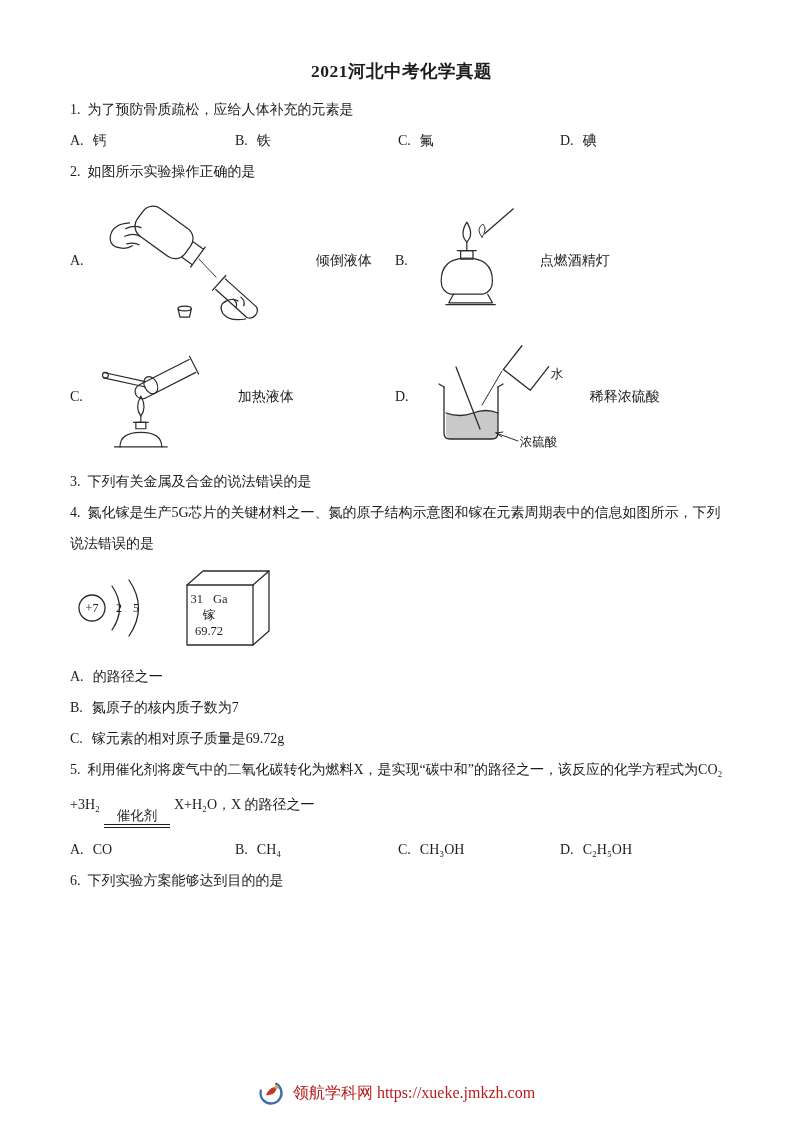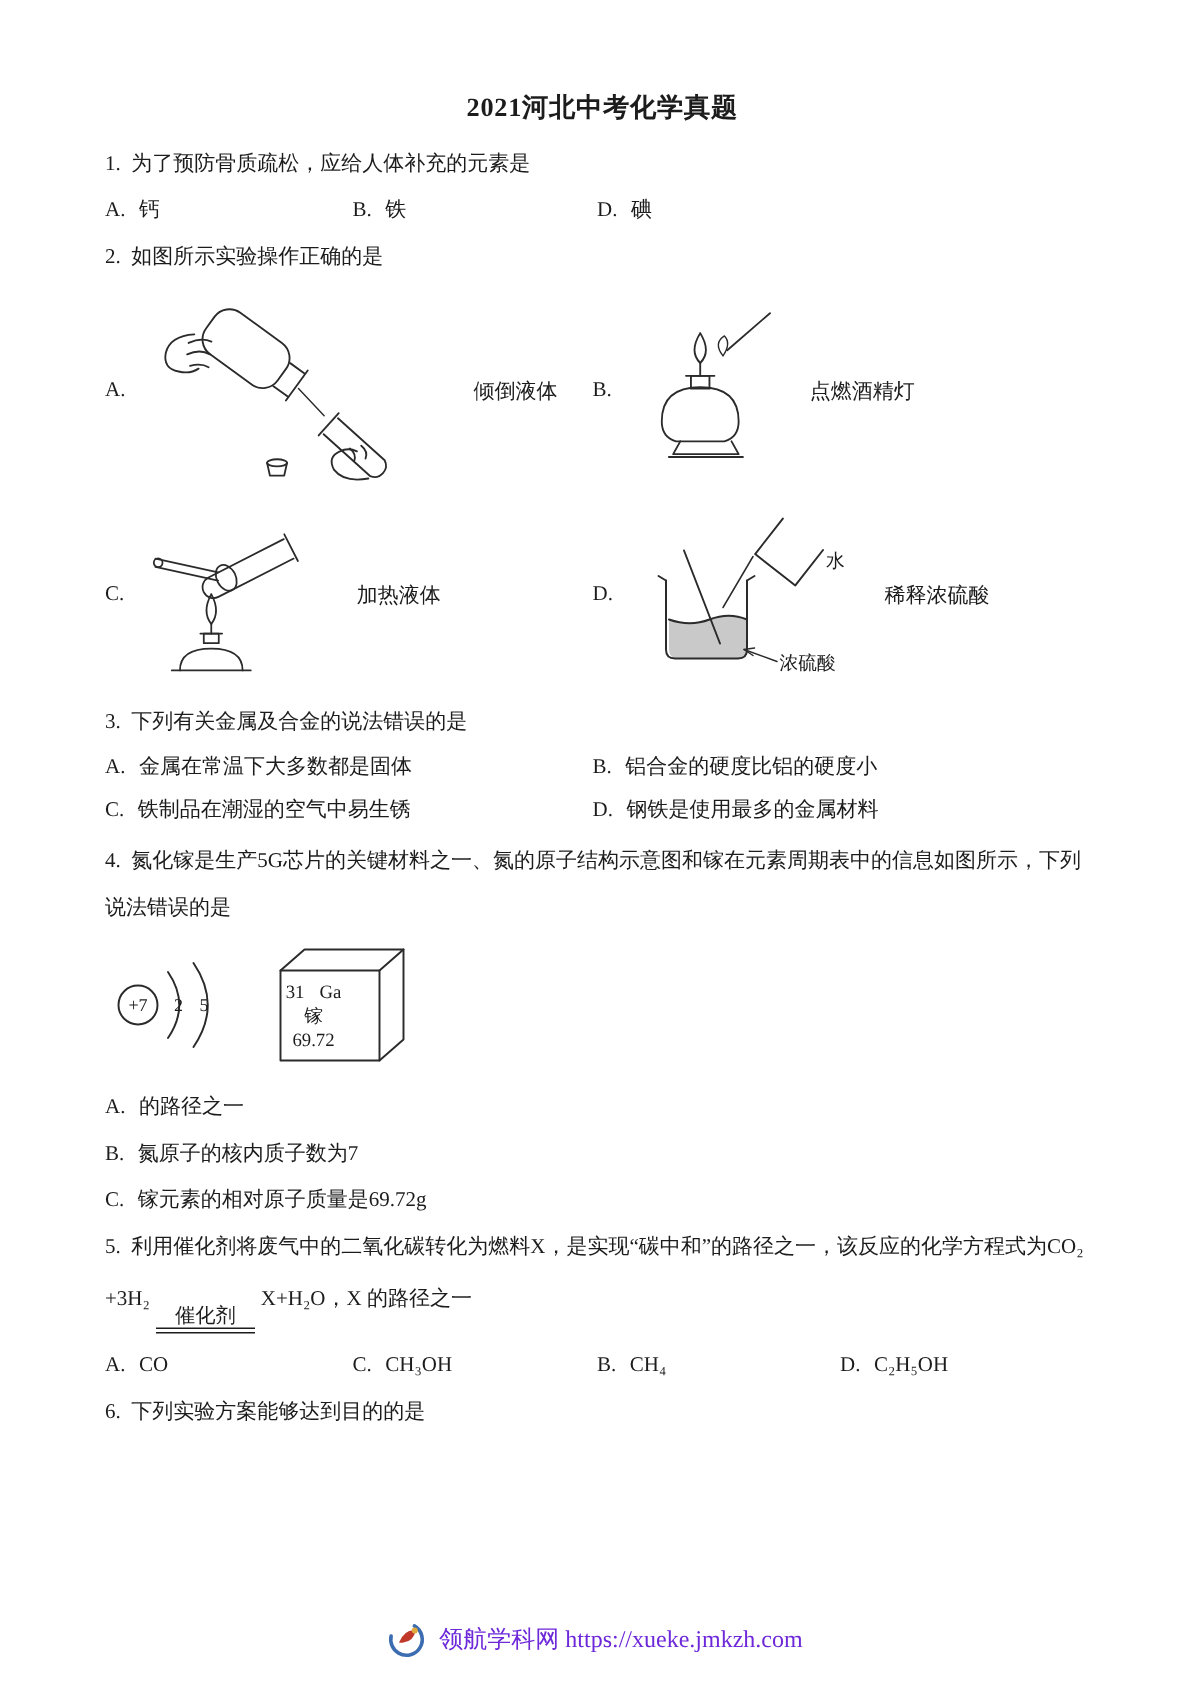--- a/index.html
+++ b/index.html
@@ -28,35 +28,36 @@
   .q4fig { display:flex; align-items:center; gap:14px; margin:6px 0 10px 2px; }
   .cellwrap { position:relative; width:92px; height:86px; }
   .cellface { position:absolute; left:6px; top:20px; width:44px; height:60px;
               display:flex; flex-direction:column; align-items:center; justify-content:center; gap:1px; font-size:12.5px; line-height:15px; }
   .cellrow1 { display:flex; gap:10px; }
   .eqline { line-height:40px; margin-bottom:6px; }
   .cat { display:inline-flex; flex-direction:column; align-items:center; vertical-align:-11px; margin:0 4px; }
   .cat-label { font-size:13.5px; line-height:16px; }
   .cat-bar { width:66px; height:4px; border-top:1px solid #1c1c1c; border-bottom:1px solid #1c1c1c; }
   .footer { position:absolute; left:0; right:0; bottom:16px; display:flex; justify-content:center; align-items:center; gap:9px;
-            color:#6d28d9; font-size:16px; }
+            color:#b91c1c; font-size:16px; }
 </style>
 </head>
 <body>
 
 <div class="page">
 
   <div class="title">2021河北中考化学真题</div>
 
   <div class="line">
     <span class="qnum">1.</span><span>为了预防骨质疏松，应给人体补充的元素是</span>
   </div>
   <div class="opts4">
     <span class="opt"><span class="lab">A.</span><span>钙</span></span>
     <span class="opt"><span class="lab">B.</span><span>铁</span></span>
+    <span class="opt"><span class="lab">C.</span><span>氟</span></span>
     <span class="opt"><span class="lab">D.</span><span>碘</span></span>
   </div>
 
   <div class="line">
     <span class="qnum">2.</span><span>如图所示实验操作正确的是</span>
   </div>
 
   <div class="figrow">
     <div class="figcell">
       <span class="lab">A.</span>
@@ -135,26 +136,20 @@
         <span class="anno" style="left:129px; top:26px;">水</span>
         <span class="anno" style="left:98px; top:94px;">浓硫酸</span>
       </div>
       <span class="figcap">稀释浓硫酸</span>
     </div>
   </div>
 
   <div class="line">
     <span class="qnum">3.</span><span>下列有关金属及合金的说法错误的是</span>
   </div>
-  <div class="opts2">
-    <span class="opt"><span class="lab">A.</span><span>金属在常温下大多数都是固体</span></span>
-    <span class="opt"><span class="lab">B.</span><span>铝合金的硬度比铝的硬度小</span></span>
-    <span class="opt"><span class="lab">C.</span><span>铁制品在潮湿的空气中易生锈</span></span>
-    <span class="opt"><span class="lab">D.</span><span>钢铁是使用最多的金属材料</span></span>
-  </div>
 
   <div class="line">
     <span class="qnum">4.</span><span>氮化镓是生产5G芯片的关键材料之一、氮的原子结构示意图和镓在元素周期表中的信息如图所示，下列说法错误的是</span>
   </div>
 
   <div class="q4fig">
     <svg class="sketch" width="95" height="72" viewBox="0 0 95 72">
       <circle cx="20" cy="36" r="13"></circle>
       <path d="M40 14 q15 22 0 44"></path>
       <path d="M57 8 q19 28 0 56"></path>
@@ -187,22 +182,22 @@
     <span class="qnum">5.</span><span>利用催化剂将废气中的二氧化碳转化为燃料X，是实现“碳中和”的路径之一，该反应的化学方程式为CO₂</span>
   </div>
   <div class="eqline">
     <span>+3H₂</span><span class="cat">
         <span class="cat-label">催化剂</span>
         <span class="cat-bar"></span>
       </span><span>X+H₂O，X 的路径之一</span>
   </div>
   <div class="opts4">
     <span class="opt"><span class="lab">A.</span><span>CO</span></span>
+    <span class="opt"><span class="lab">B.</span><span>CH₄</span></span>
     <span class="opt"><span class="lab">C.</span><span>CH₃OH</span></span>
-    <span class="opt"><span class="lab">B.</span><span>CH₄</span></span>
     <span class="opt"><span class="lab">D.</span><span>C₂H₅OH</span></span>
   </div>
 
   <div class="line">
     <span class="qnum">6.</span><span>下列实验方案能够达到目的的是</span>
   </div>
 
 </div>
 
 <div class="footer">

